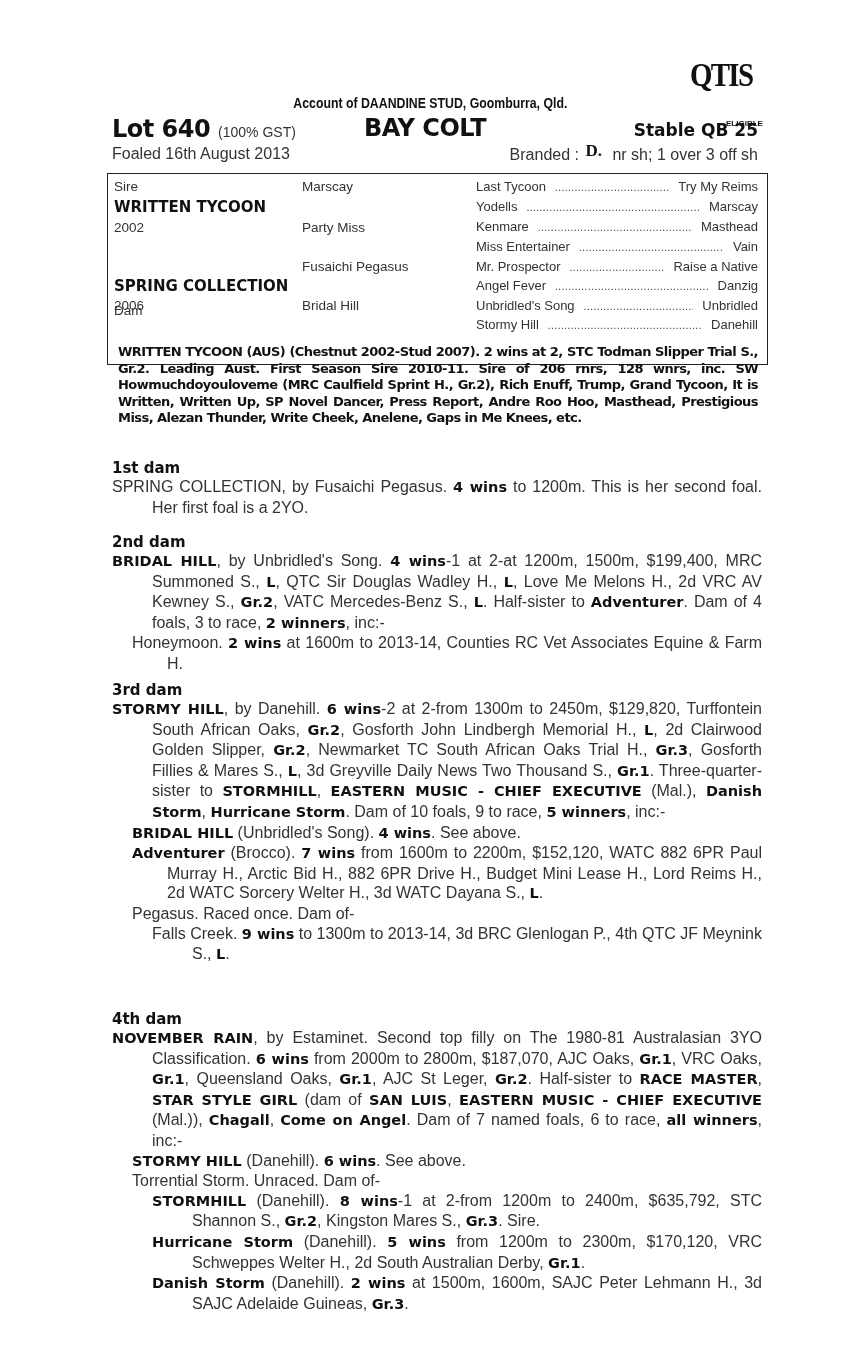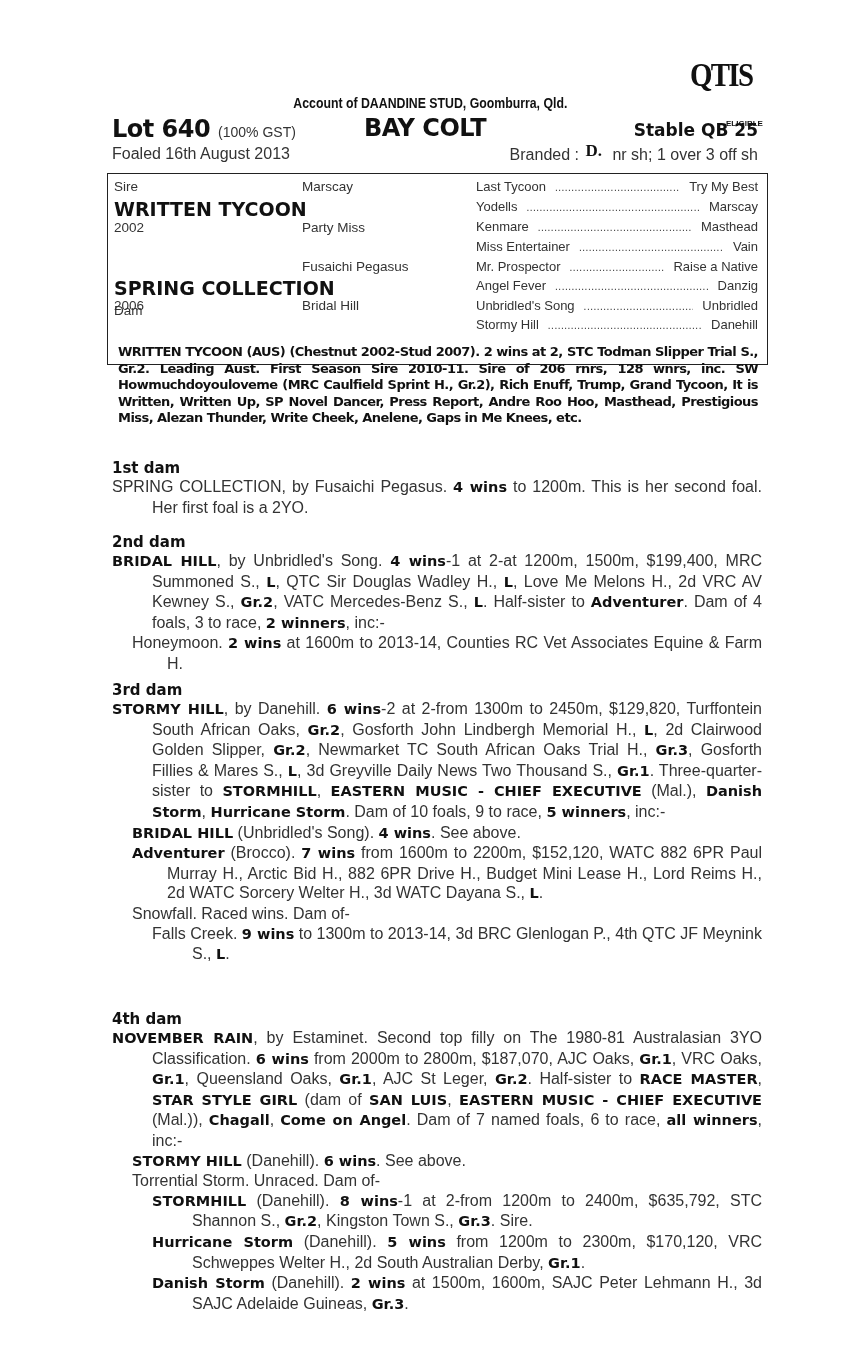--- a/index.html
+++ b/index.html
@@ -15,21 +15,21 @@
   .lot { left: 112px; top: 115px; font-size: 24px; font-weight: 900; font-family: "DejaVu Sans", sans-serif; letter-spacing: -0.5px; }
   .lot .gst { font-family: "Liberation Sans", sans-serif; font-size: 14px; font-weight: normal; color: #333; letter-spacing: 0; }
   .sex { left: 364px; top: 114px; font-size: 24px; font-weight: 900; font-family: "DejaVu Sans", sans-serif; letter-spacing: -0.5px; }
   .stable { right: 102px; top: 120px; font-size: 17px; font-weight: 900; font-family: "DejaVu Sans", sans-serif; }
   .foaled { left: 112px; top: 145px; font-size: 16px; color: #333; }
   .branded { right: 102px; top: 145px; font-size: 16px; color: #333; }
   .branded .brand { font-family: "Liberation Serif", serif; font-weight: bold; font-size: 17px; position: relative; top: -4px; margin: 0 6px 0 2px; color:#111; }
 
   .ped { left: 107px; top: 173px; width: 661px; height: 192px; border: 1.5px solid #222; box-sizing: border-box; }
   .ped .cell { position: absolute; font-size: 13.5px; color: #333; white-space: nowrap; }
-  .ped .bold { font-family: "DejaVu Sans", sans-serif; font-weight: 900; font-size: 19px; color: #111; letter-spacing: 0; }
+  .ped .bold { font-family: "DejaVu Sans", sans-serif; font-weight: 900; font-size: 15px; color: #111; letter-spacing: 0; }
   .ped .gg { position: absolute; left: 368px; width: 282px; font-size: 13px; color: #333; display: flex; align-items: baseline; white-space: nowrap; gap: 8px; }
   .ped .gg .l { flex: none; }
   .ped .gg .dots { flex: 1; overflow: hidden; margin: 0 1px; letter-spacing: 0.5px; font-size: 10px; }
   .ped .gg .dots::before { content: "................................................................................................................................"; }
   .ped .gg .r { flex: none; }
 
   .sire-blurb { left: 118px; top: 344px; width: 640px; font-family: "DejaVu Sans", sans-serif; font-weight: bold; font-size: 13px; line-height: 16.6px; text-align: justify; letter-spacing: -0.55px; color: #111; }
 
   .sec { position: absolute; left: 112px; width: 650px; font-size: 16px; line-height: 19.6px; color: #333; }
   .sec .hd { font-family: "DejaVu Sans", sans-serif; font-weight: bold; font-size: 15px; color: #111; line-height: 18px; }
@@ -68,21 +68,21 @@
 
   <span class="cell" style="left:6px;top:85px;margin-top:44px;">Dam</span>
   <span class="cell bold" style="left:6px;top:103px;">SPRING COLLECTION</span>
   <span class="cell" style="left:6px;top:124px;">2006</span>
   <span class="cell" style="left:194px;top:85px;">Fusaichi Pegasus</span>
   <span class="cell" style="left:194px;top:124px;">Bridal Hill</span>
 
   <div class="gg" style="top:5px;">
       <span class="l">Last Tycoon</span>
       <span class="dots"></span>
-      <span class="r">Try My Best</span>
+      <span class="r">Try My Reims</span>
     </div>
   <div class="gg" style="top:25px;">
       <span class="l">Yodells</span>
       <span class="dots"></span>
       <span class="r">Marscay</span>
     </div>
   <div class="gg" style="top:45px;">
       <span class="l">Kenmare</span>
       <span class="dots"></span>
       <span class="r">Masthead</span>
@@ -123,24 +123,24 @@
 <div class="sec" style="top:533px;">
     <div class="hd">2nd dam</div>
     <p class="i0"><span class="b">BRIDAL HILL</span><span>, by Unbridled's Song. </span><span class="b">4 wins</span><span>-1 at 2-at 1200m, 1500m, $199,400, MRC Summoned S., </span><span class="b">L</span><span>, QTC Sir Douglas Wadley H., </span><span class="b">L</span><span>, Love Me Melons H., 2d VRC AV Kewney S., </span><span class="b">Gr.2</span><span>, VATC Mercedes-Benz S., </span><span class="b">L</span><span>. Half-sister to </span><span class="b">Adventurer</span><span>. Dam of 4 foals, 3 to race, </span><span class="b">2 winners</span><span>, inc:-</span></p>
     <p class="i1"><span>Honeymoon. </span><span class="b">2 wins</span><span> at 1600m to 2013-14, Counties RC Vet Associates Equine &amp; Farm H.</span></p>
   </div>
 <div class="sec" style="top:681px;">
     <div class="hd">3rd dam</div>
     <p class="i0"><span class="b">STORMY HILL</span><span>, by Danehill. </span><span class="b">6 wins</span><span>-2 at 2-from 1300m to 2450m, $129,820, Turffontein South African Oaks, </span><span class="b">Gr.2</span><span>, Gosforth John Lindbergh Memorial H., </span><span class="b">L</span><span>, 2d Clairwood Golden Slipper, </span><span class="b">Gr.2</span><span>, Newmarket TC South African Oaks Trial H., </span><span class="b">Gr.3</span><span>, Gosforth Fillies &amp; Mares S., </span><span class="b">L</span><span>, 3d Greyville Daily News Two Thousand S., </span><span class="b">Gr.1</span><span>. Three-quarter-sister to </span><span class="b">STORMHILL</span><span>, </span><span class="b">EASTERN MUSIC - CHIEF EXECUTIVE</span><span> (Mal.), </span><span class="b">Danish Storm</span><span>, </span><span class="b">Hurricane Storm</span><span>. Dam of 10 foals, 9 to race, </span><span class="b">5 winners</span><span>, inc:-</span></p>
     <p class="i1"><span class="b">BRIDAL HILL</span><span> (Unbridled's Song). </span><span class="b">4 wins</span><span>. See above.</span></p>
     <p class="i1"><span class="b">Adventurer</span><span> (Brocco). </span><span class="b">7 wins</span><span> from 1600m to 2200m, $152,120, WATC 882 6PR Paul Murray H., Arctic Bid H., 882 6PR Drive H., Budget Mini Lease H., Lord Reims H., 2d WATC Sorcery Welter H., 3d WATC Dayana S., </span><span class="b">L</span><span>.</span></p>
-    <p class="i1"><span>Snowfall. Raced wins. Dam of-</span></p>
+    <p class="i1"><span>Pegasus. Raced once. Dam of-</span></p>
     <p class="i2"><span>Falls Creek. </span><span class="b">9 wins</span><span> to 1300m to 2013-14, 3d BRC Glenlogan P., 4th QTC JF Meynink S., </span><span class="b">L</span><span>.</span></p>
   </div>
 <div class="sec" style="top:1010px;">
     <div class="hd">4th dam</div>
     <p class="i0"><span class="b">NOVEMBER RAIN</span><span>, by Estaminet. Second top filly on The 1980-81 Australasian 3YO Classification. </span><span class="b">6 wins</span><span> from 2000m to 2800m, $187,070, AJC Oaks, </span><span class="b">Gr.1</span><span>, VRC Oaks, </span><span class="b">Gr.1</span><span>, Queensland Oaks, </span><span class="b">Gr.1</span><span>, AJC St Leger, </span><span class="b">Gr.2</span><span>. Half-sister to </span><span class="b">RACE MASTER</span><span>, </span><span class="b">STAR STYLE GIRL</span><span> (dam of </span><span class="b">SAN LUIS</span><span>, </span><span class="b">EASTERN MUSIC - CHIEF EXECUTIVE</span><span> (Mal.)), </span><span class="b">Chagall</span><span>, </span><span class="b">Come on Angel</span><span>. Dam of 7 named foals, 6 to race, </span><span class="b">all winners</span><span>, inc:-</span></p>
     <p class="i1"><span class="b">STORMY HILL</span><span> (Danehill). </span><span class="b">6 wins</span><span>. See above.</span></p>
     <p class="i1"><span>Torrential Storm. Unraced. Dam of-</span></p>
-    <p class="i2"><span class="b">STORMHILL</span><span> (Danehill). </span><span class="b">8 wins</span><span>-1 at 2-from 1200m to 2400m, $635,792, STC Shannon S., </span><span class="b">Gr.2</span><span>, Kingston Town S., </span><span class="b">Gr.3</span><span>. Sire.</span></p>
+    <p class="i2"><span class="b">STORMHILL</span><span> (Danehill). </span><span class="b">8 wins</span><span>-1 at 2-from 1200m to 2400m, $635,792, STC Shannon S., </span><span class="b">Gr.2</span><span>, Kingston Mares S., </span><span class="b">Gr.3</span><span>. Sire.</span></p>
     <p class="i2"><span class="b">Hurricane Storm</span><span> (Danehill). </span><span class="b">5 wins</span><span> from 1200m to 2300m, $170,120, VRC Schweppes Welter H., 2d South Australian Derby, </span><span class="b">Gr.1</span><span>.</span></p>
     <p class="i2"><span class="b">Danish Storm</span><span> (Danehill). </span><span class="b">2 wins</span><span> at 1500m, 1600m, SAJC Peter Lehmann H., 3d SAJC Adelaide Guineas, </span><span class="b">Gr.3</span><span>.</span></p>
   </div>
 
 </body></html>

